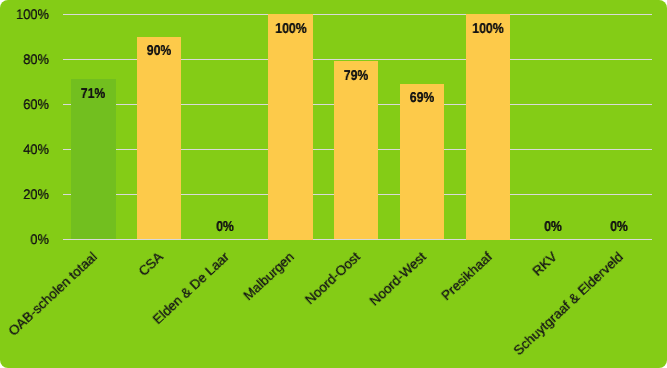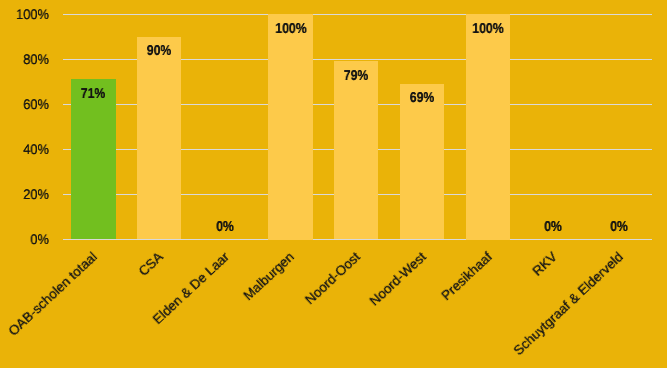--- a/index.html
+++ b/index.html
@@ -4,21 +4,21 @@
 <title>OAB-scholen percentages per wijk</title>
 <style>
   html,body{margin:0;padding:0;}
   body{
     width:667px;height:368px;background:#ffffff;
     font-family:"Liberation Sans",sans-serif;
     overflow:hidden;
     -webkit-font-smoothing:antialiased;
     text-rendering:geometricPrecision;
   }
-  #chart{position:relative;width:667px;height:368px;background:#eab308;}
+  #chart{position:relative;width:667px;height:368px;background:#84cc16;border-radius:8px;}
   #plot-area{position:absolute;left:0;top:0;width:667px;height:368px;}
 
   .gridline{position:absolute;height:1px;background:#d9d9d9;}
 
   .ylabel{
     position:absolute;left:0;width:49px;
     text-align:right;font-size:14px;color:#141414;line-height:1;text-shadow:0 0 0.6px #141414;
     transform:scaleX(0.92);transform-origin:100% 50%;
     will-change:transform;
   }

